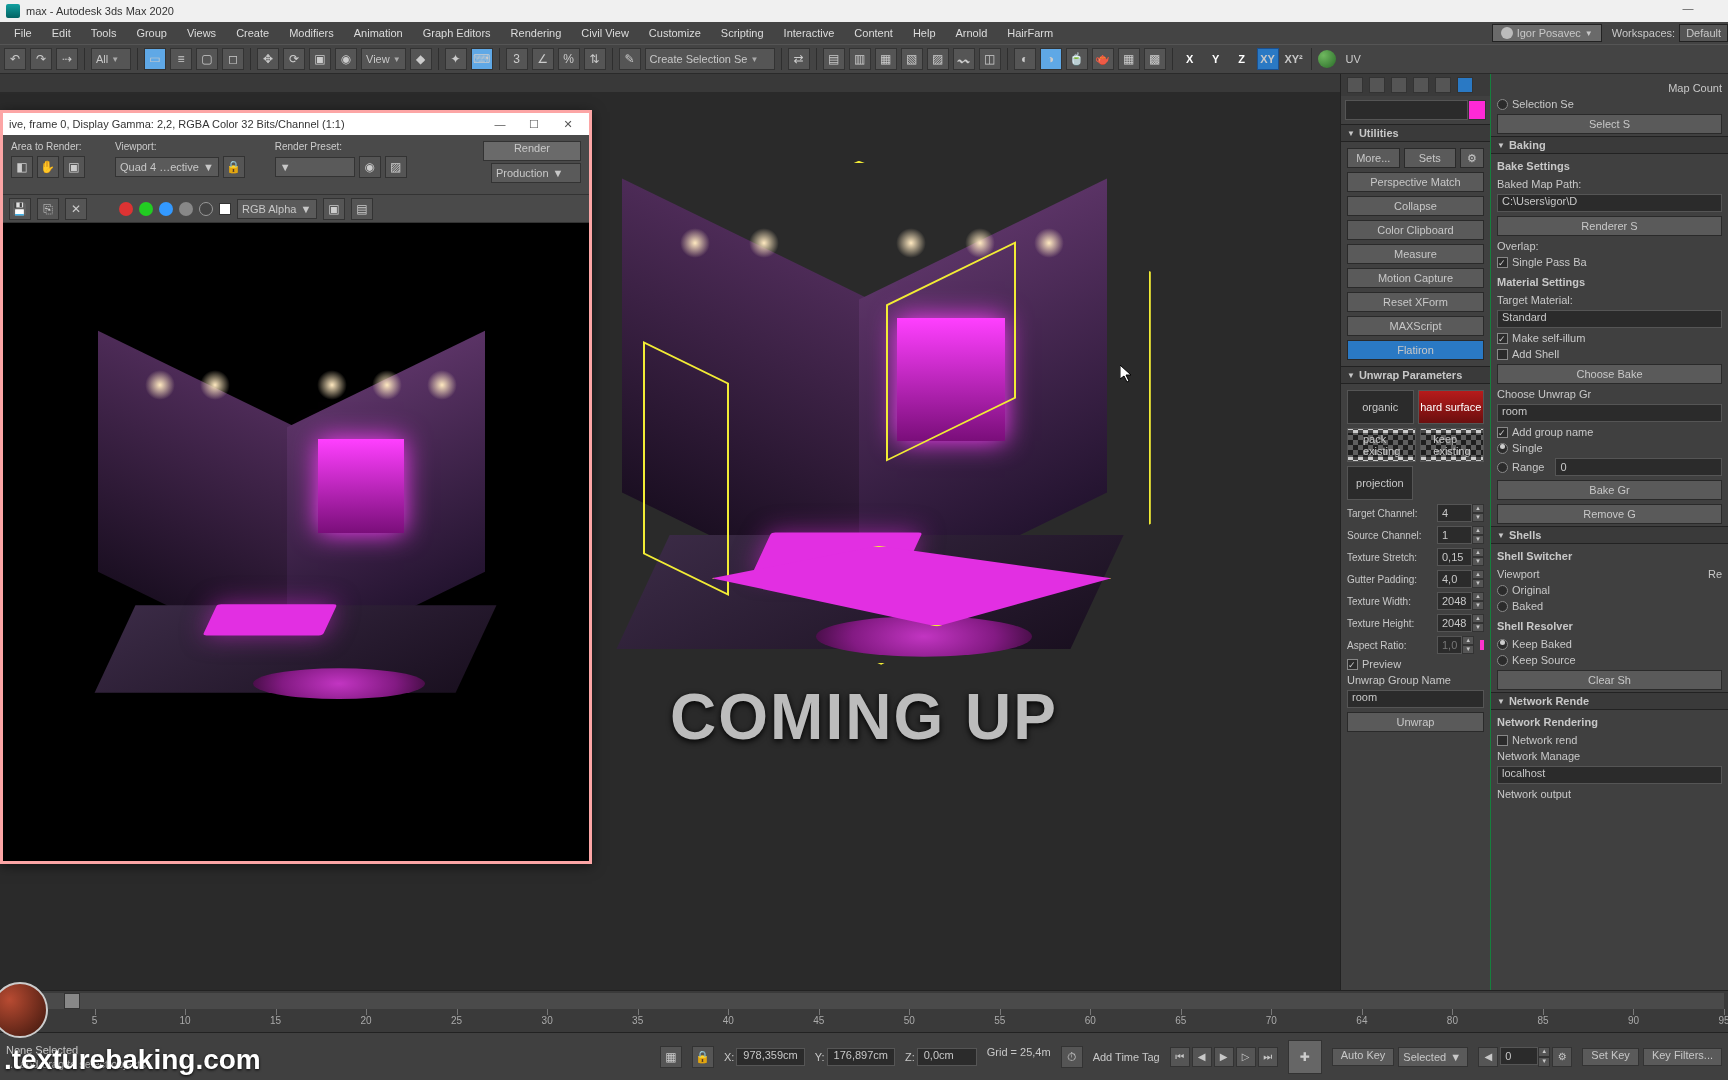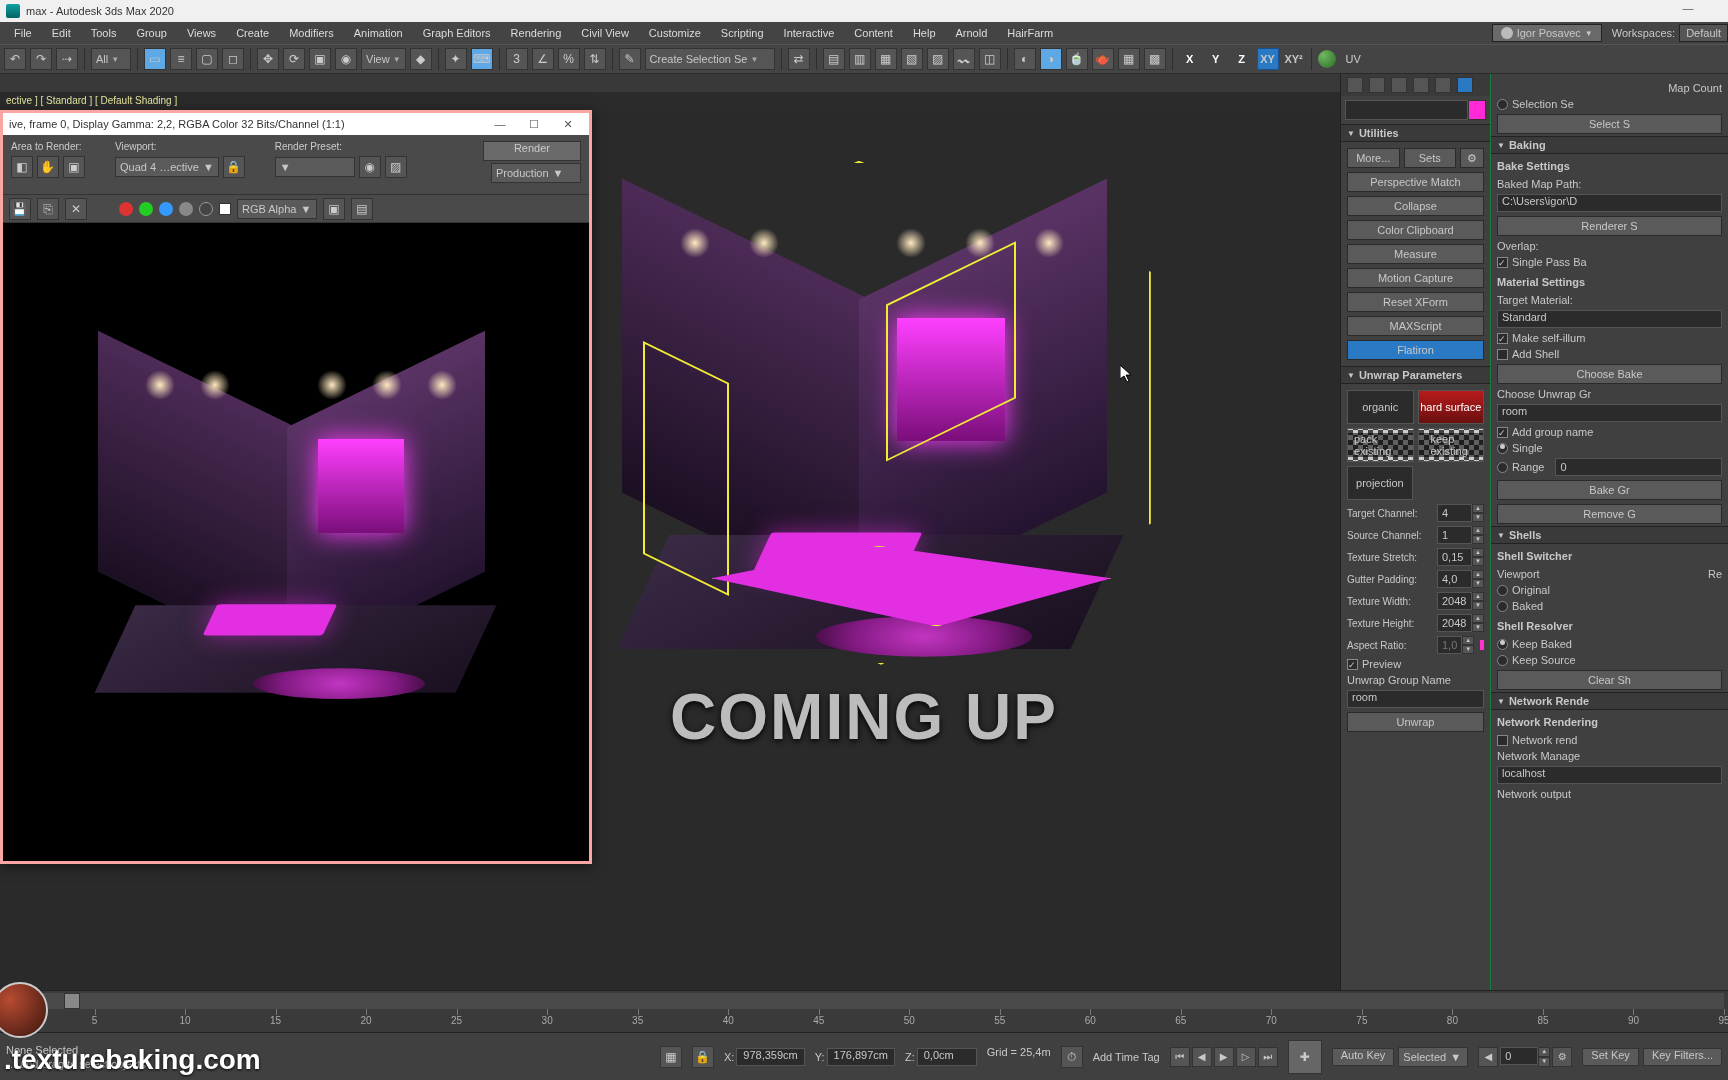--- a/index.html
+++ b/index.html
@@ -228,21 +228,20 @@
   <div class="axisbtn y">Y</div>
   <div class="axisbtn z">Z</div>
   <div class="axisbtn xy">XY</div>
   <div class="axisbtn">XY²</div>
   <div class="sep"></div>
   <div class="globeicon"></div>
   <span class="uvlabel">UV</span>
 </div>
 
 <div class="vpwrap">
-  <div class="vplabel">ective ] [ Standard ] [ Default Shading ]</div>
 
   <div class="roombig">
     <div class="iso">
       <div class="lwall"></div>
         <div class="rwall"></div>
         <div class="floor"></div>
       <div class="rug"></div>
         <div class="bed"></div>
         <div class="window"></div>
       <div class="lights">
@@ -409,21 +408,21 @@
       <div class="row">
         <div class="thumb">
             <span>organic</span>
           </div>
         <div class="thumb red">
             <span style="color:#fff">hard surface</span>
           </div>
       </div>
       <div class="row">
         <div class="thumb chk">
-            <span style="background:#0008;padding:0 6px">pack existing</span>
+            <span style="background:#0008;padding:0 15px">pack existing</span>
           </div>
         <div class="thumb chk">
             <span style="background:#0008;padding:0 12px">keep existing</span>
           </div>
       </div>
       <div class="row">
         <div class="thumb" style="flex:0 0 48%">
             <span>projection</span>
           </div>
       </div>
@@ -663,21 +662,21 @@
       <div class="lb" style="left: 52.6316%;">50</div>
       <div class="tk" style="left: 57.8947%;"></div>
       <div class="lb" style="left: 57.8947%;">55</div>
       <div class="tk" style="left: 63.1579%;"></div>
       <div class="lb" style="left: 63.1579%;">60</div>
       <div class="tk" style="left: 68.4211%;"></div>
       <div class="lb" style="left: 68.4211%;">65</div>
       <div class="tk" style="left: 73.6842%;"></div>
       <div class="lb" style="left: 73.6842%;">70</div>
       <div class="tk" style="left: 78.9474%;"></div>
-      <div class="lb" style="left: 78.9474%;">75</div>
+      <div class="lb" style="left: 78.9474%;">64</div>
       <div class="tk" style="left: 84.2105%;"></div>
       <div class="lb" style="left: 84.2105%;">80</div>
       <div class="tk" style="left: 89.4737%;"></div>
       <div class="lb" style="left: 89.4737%;">85</div>
       <div class="tk" style="left: 94.7368%;"></div>
       <div class="lb" style="left: 94.7368%;">90</div>
       <div class="tk" style="left: 100%;"></div>
       <div class="lb" style="left: 100%;">95</div>
     </div>
 </div>

